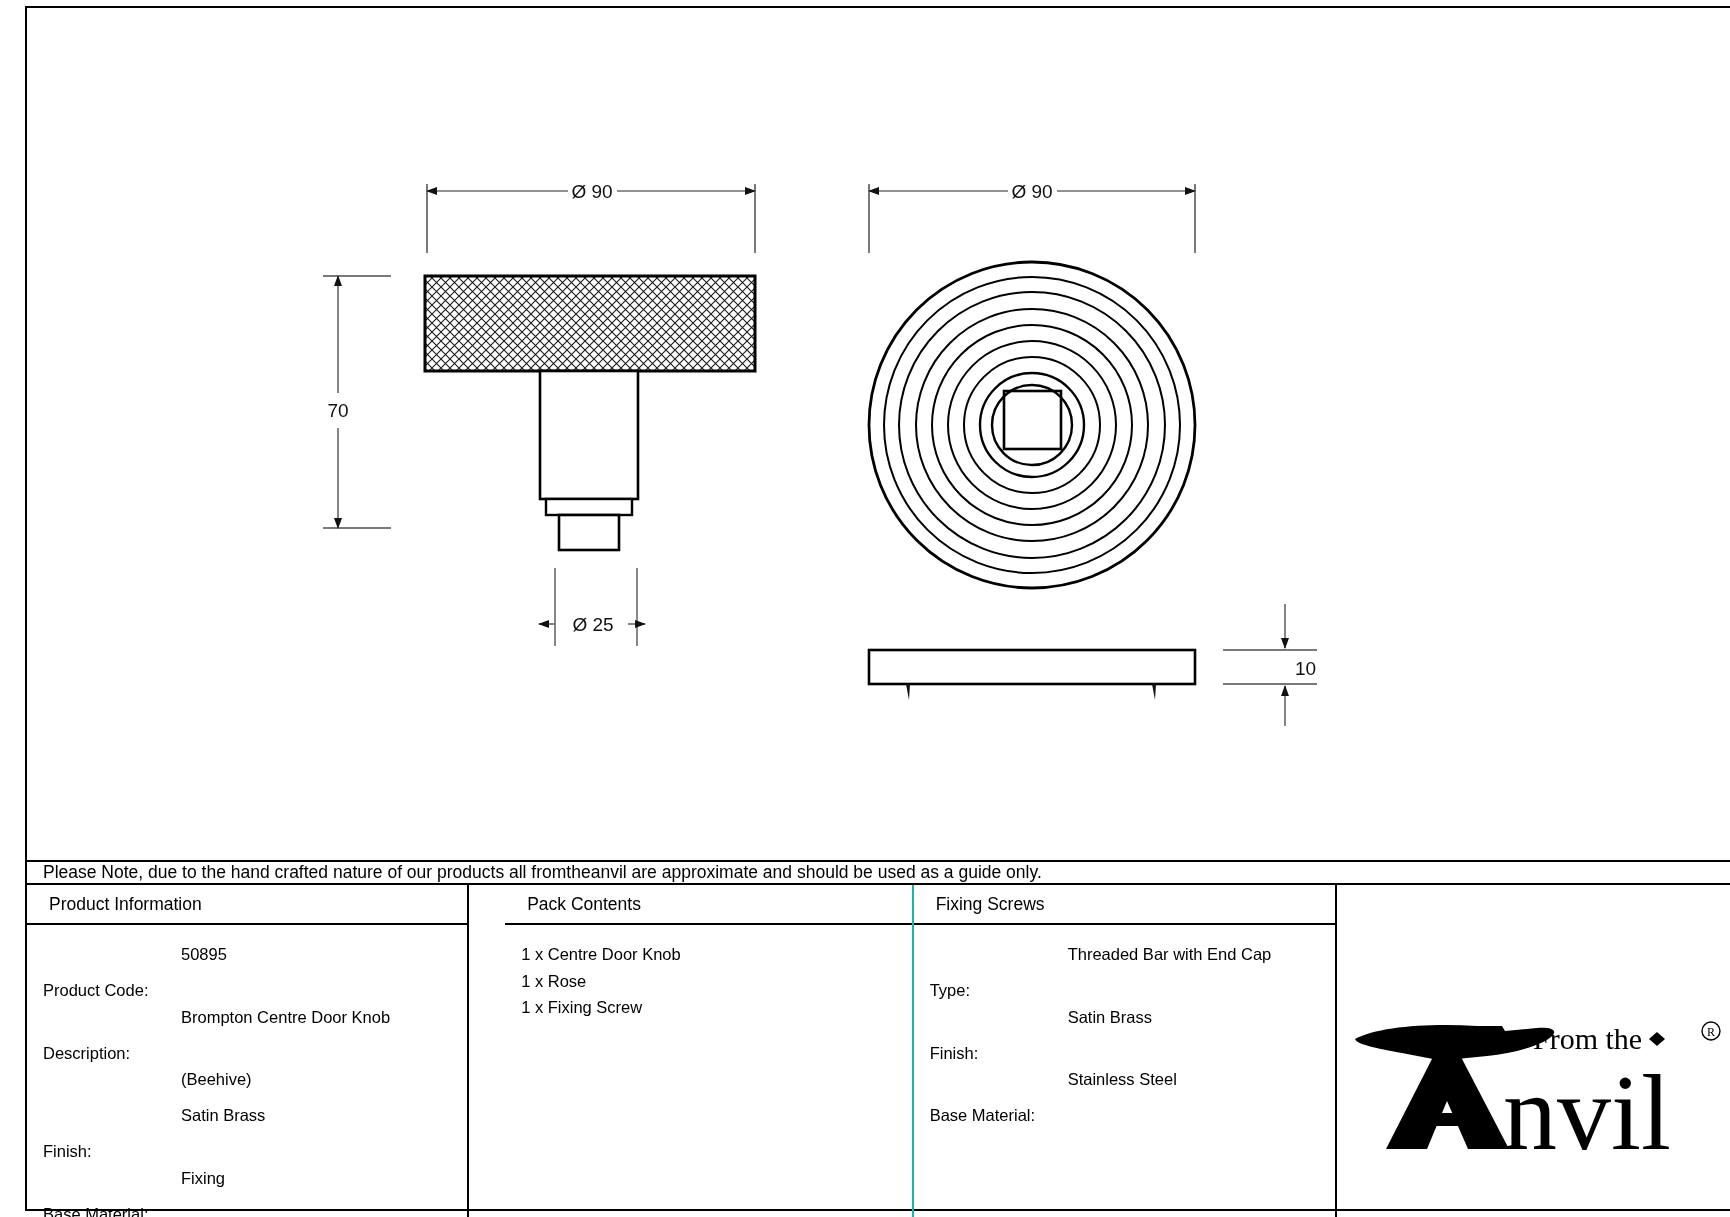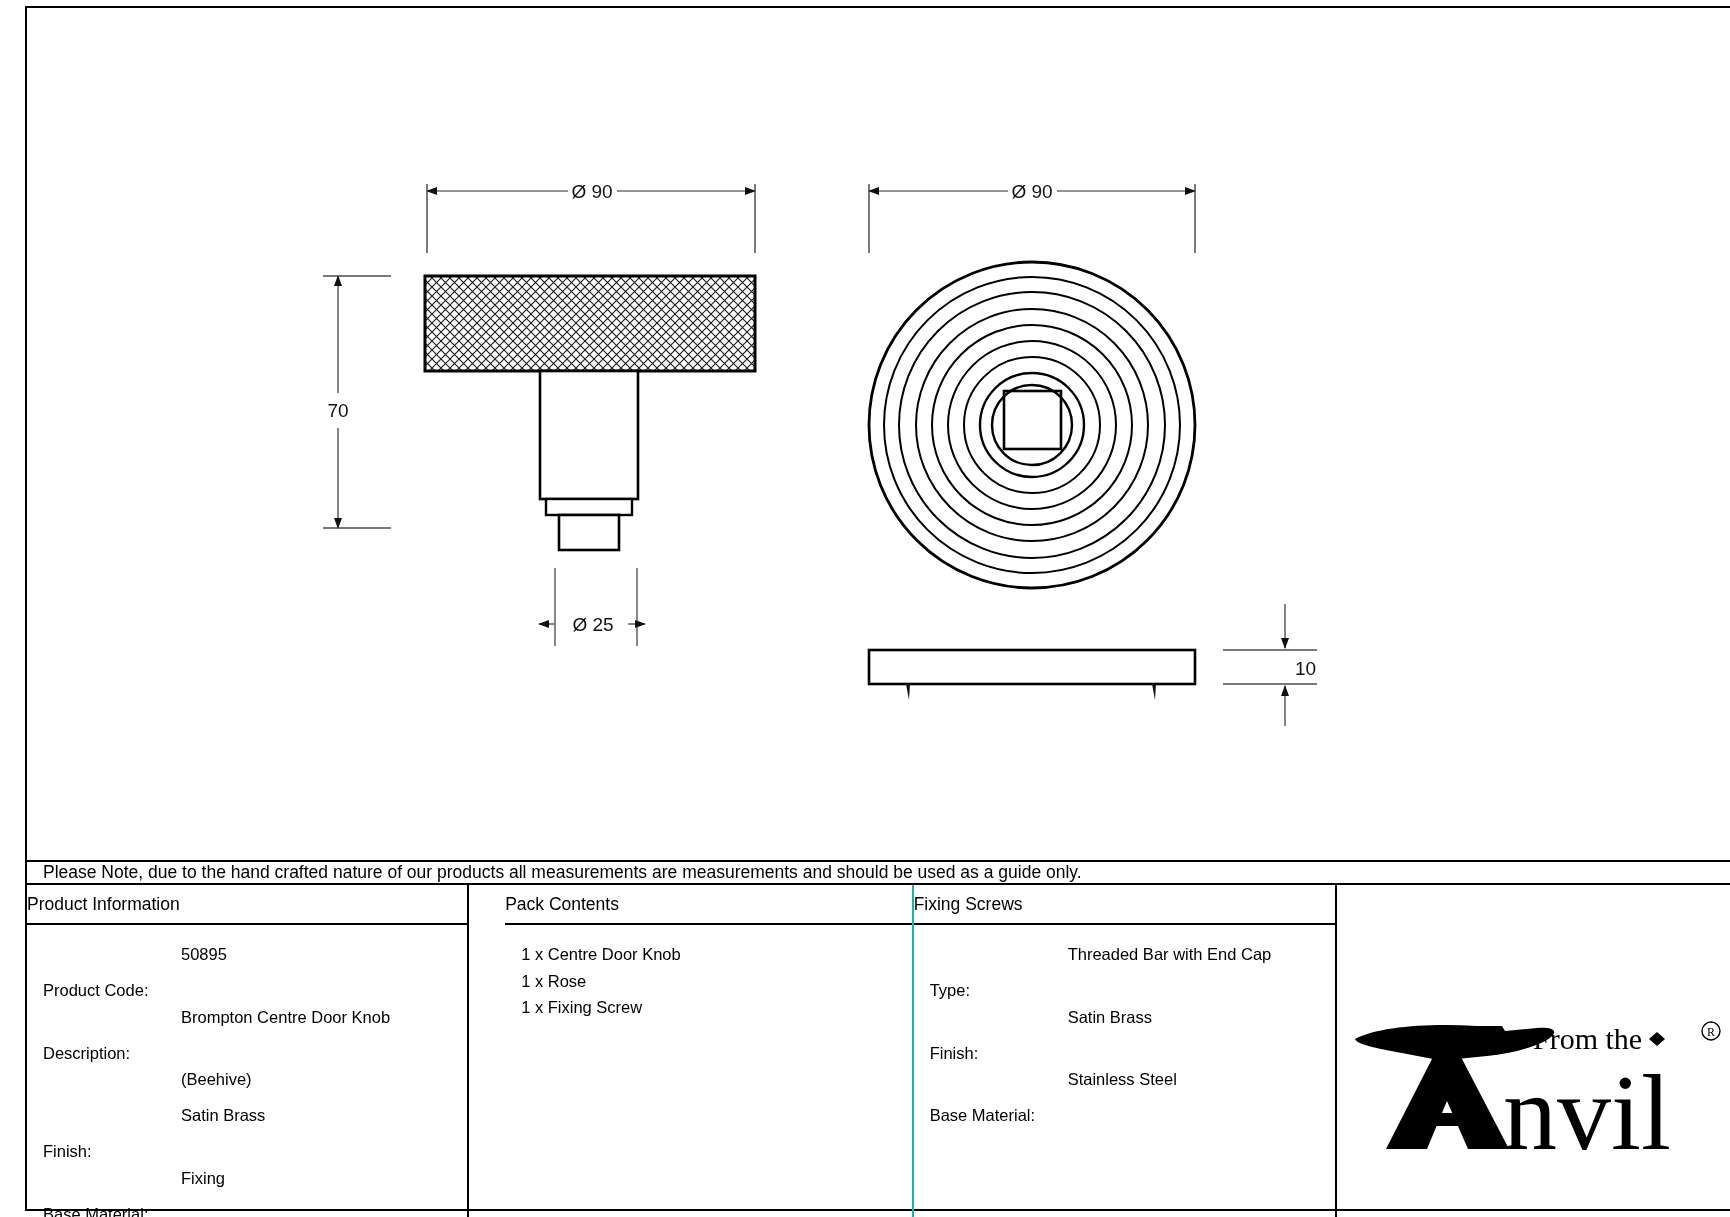--- a/index.html
+++ b/index.html
@@ -59,21 +59,21 @@
   .col-pi   { width: 447px; border-right: 2px solid #000; }
   .col-pc   { width: 413px; border-right: 2px solid #14b8a6; margin-left: 36px; }
   .col-fs   { width: 428px; border-right: 2px solid #000; }
   .col-logo { flex: 1; margin-top: 40px; }
 
   .col-head {
     height: 40px;
     border-bottom: 2px solid #000;
     display: flex;
     align-items: center;
-    padding-left: 0;
+    padding-left: 22px;
     font-size: 17.5px;
   }
   .col-body {
     flex: 1;
     padding: 16px 0 0 16px;
     font-size: 16.5px;
   }
   .kv {
     display: flex;
     line-height: 26.5px;
@@ -182,21 +182,21 @@
         <line x1="1258" y1="678" x2="1258" y2="718" stroke="#6f6f6f" stroke-width="1.7" marker-start="url(#arrowL)"></line>
         <text x="1268" y="667" font-family="Liberation Sans, sans-serif" font-size="19" fill="#111" text-anchor="start">10</text>
       </g>
 
     </svg>
   </div>
 
   <div id="info-block">
 
     <div id="note-row">
-      <span>Please Note, due to the hand crafted nature of our products all measurements are measurements and should be used as a guide only.</span>
+      <span>Please Note, due to the hand crafted nature of our products all fromtheanvil are approximate and should be used as a guide only.</span>
     </div>
 
     <div id="columns-row">
 
       <div class="col col-pi">
         <div class="col-head">Product Information</div>
         <div class="col-body">
           <div class="kv">
             <span class="k">Product Code:</span>
             <span class="v">50895</span>

